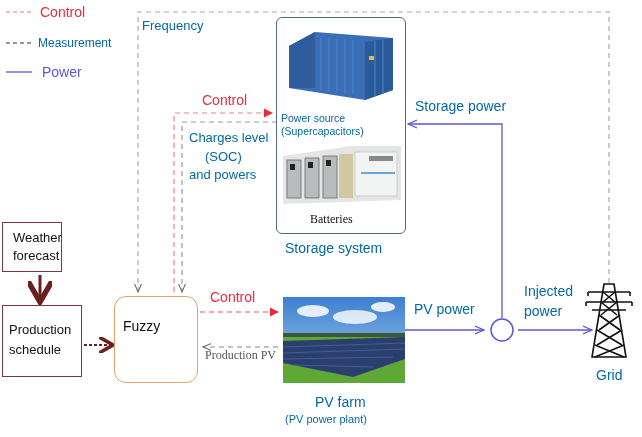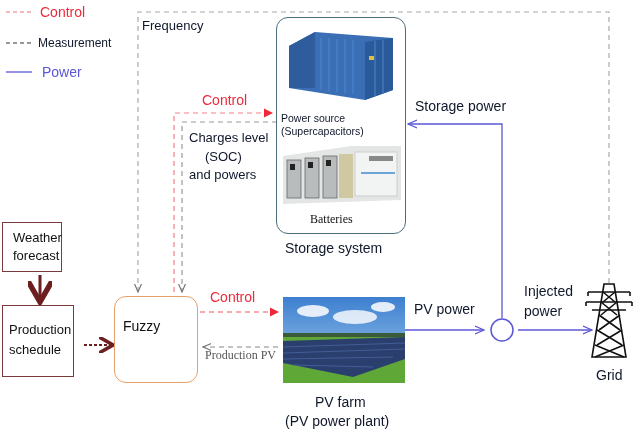--- a/index.html
+++ b/index.html
@@ -1,25 +1,25 @@
 <!DOCTYPE html>
 <html><head>
 <meta charset="utf-8">
 <style>
   html, body { margin:0; padding:0; background:#ffffff; }
   body { width:642px; height:437px; position:relative; overflow:hidden; font-family:"Liberation Sans", "DejaVu Sans", sans-serif; }
   .abs { position:absolute; }
-  .txt { font-size:13px; color:#0f172a; white-space:nowrap; }
+  .txt { font-size:13px; color:#0369a1; white-space:nowrap; }
   .red { color:#ee2a3a; }
   .blue { color:#5b57d8; }
   .serif { font-family:"Liberation Serif", "DejaVu Serif", serif; }
   svg.lines { position:absolute; left:0; top:0; }
   .box { position:absolute; border:1.5px solid #7b3b3b; background:#fff; box-sizing:border-box; font-size:13px; color:#111; }
   .fuzzy { position:absolute; border:1.5px solid #e6a06a; border-radius:12px; background:#fff; box-sizing:border-box; font-size:14px; color:#111; }
-  .storage { position:absolute; border:1.5px solid #4a6f7a; border-radius:12px; background:#fff; box-sizing:border-box; }
+  .storage { position:absolute; border:1.5px solid #4a6f7a; border-radius:6px; background:#fff; box-sizing:border-box; }
 </style>
 </head>
 <body>
 
 <svg class="lines" width="642" height="437">
   <defs>
     <marker id="arrRed" markerWidth="8" markerHeight="8" refX="7" refY="4" orient="auto">
         <path d="M0,0 L8,4 L0,8 z" fill="#ee2a3a"></path>
       </marker>
     <marker id="arrGray" markerWidth="8" markerHeight="8" refX="7" refY="4" orient="auto">
@@ -136,21 +136,21 @@
 
 <div class="abs txt" style="left:415px;top:98px;font-size:14px;">Storage power</div>
 
 <div class="box" style="left:2px;top:222px;width:60px;height:50px;">
   <div class="abs" style="left:10px;top:6px;line-height:18px;">
     <div>Weather</div>
     <div>forecast</div>
   </div>
 </div>
 
-<div class="box" style="left:2px;top:305px;width:72px;height:72px;">
+<div class="box" style="left:2px;top:305px;width:80px;height:72px;">
   <div class="abs" style="left:6px;top:14px;line-height:20px;">
     <div>Production</div>
     <div>schedule</div>
   </div>
 </div>
 
 <div class="fuzzy" style="left:114px;top:296px;width:84px;height:87px;">
   <div class="abs" style="left:8px;top:18px;line-height:22px;">
     <div>Fuzzy</div>
   </div>
@@ -176,19 +176,19 @@
     <polygon points="0,44 122,40 122,62 70,80 0,66" fill="#2a3f6e"></polygon>
     <g stroke="#4a64a0" stroke-width="0.8">
       <line x1="0" y1="50" x2="122" y2="46"></line>
         <line x1="0" y1="56" x2="122" y2="52"></line>
       <line x1="0" y1="62" x2="110" y2="60"></line>
         <line x1="10" y1="68" x2="90" y2="70"></line>
     </g>
   </svg>
 </div>
 <div class="abs txt" style="left:315px;top:394px;font-size:14px;">PV farm</div>
-<div class="abs txt" style="left:285px;top:413px;font-size:14px;">(PV power plant)</div>
+<div class="abs txt" style="left:285px;top:413px;font-size:11px;">(PV power plant)</div>
 
 <div class="abs txt" style="left:414px;top:301px;font-size:14px;">PV power</div>
 <div class="abs txt" style="left:524px;top:283px;font-size:14px;">Injected</div>
 <div class="abs txt" style="left:524px;top:303px;font-size:14px;">power</div>
 
 <div class="abs txt" style="left:596px;top:367px;font-size:14px;">Grid</div>
 
 </body></html>

